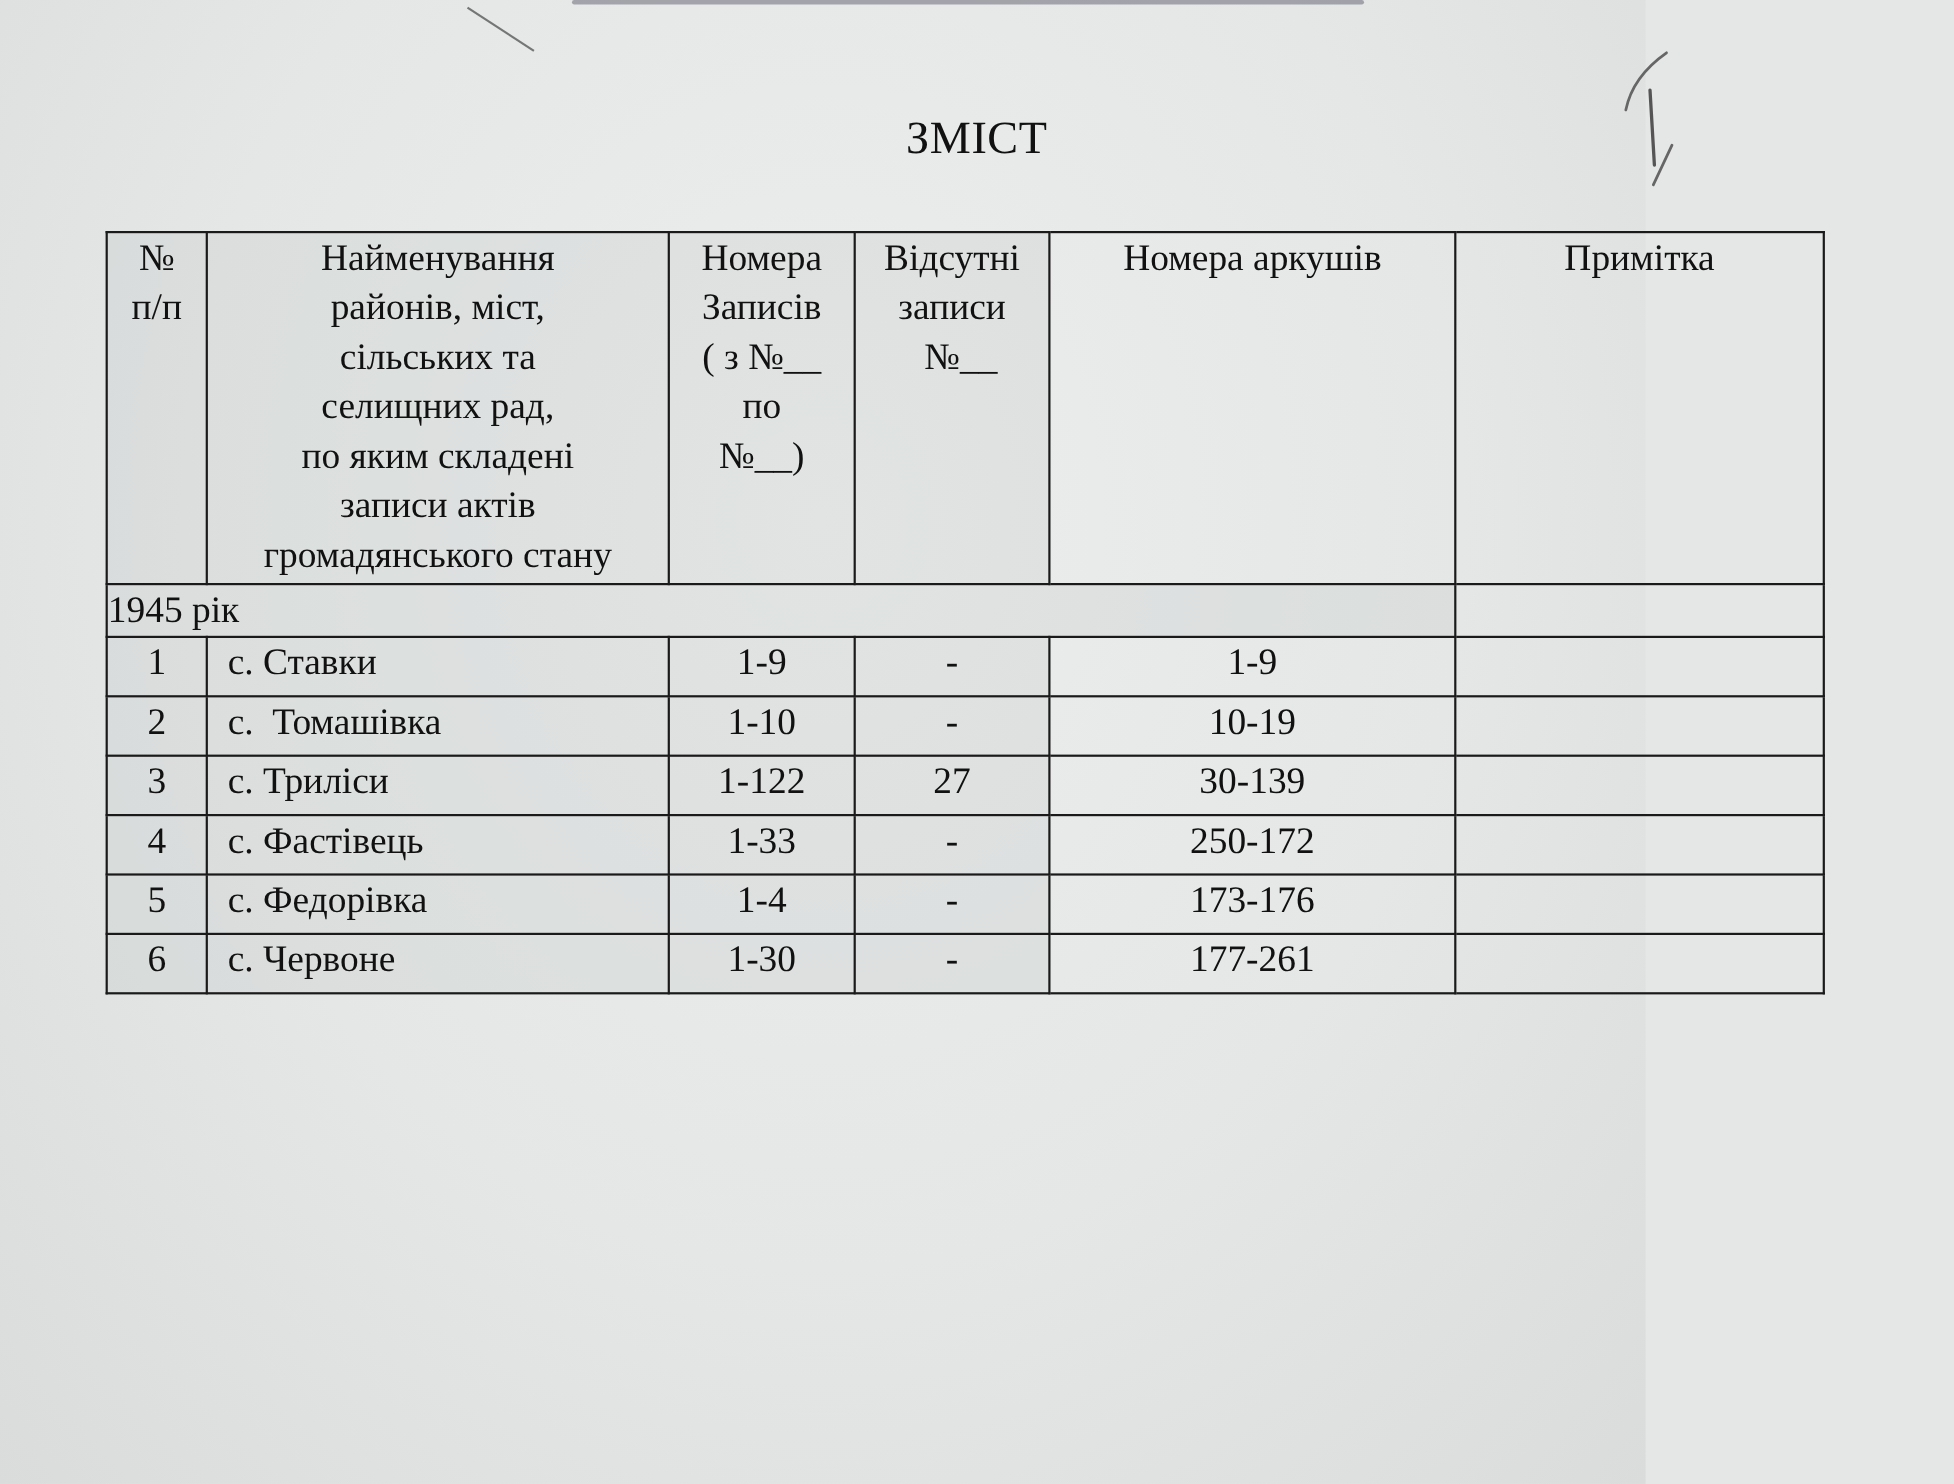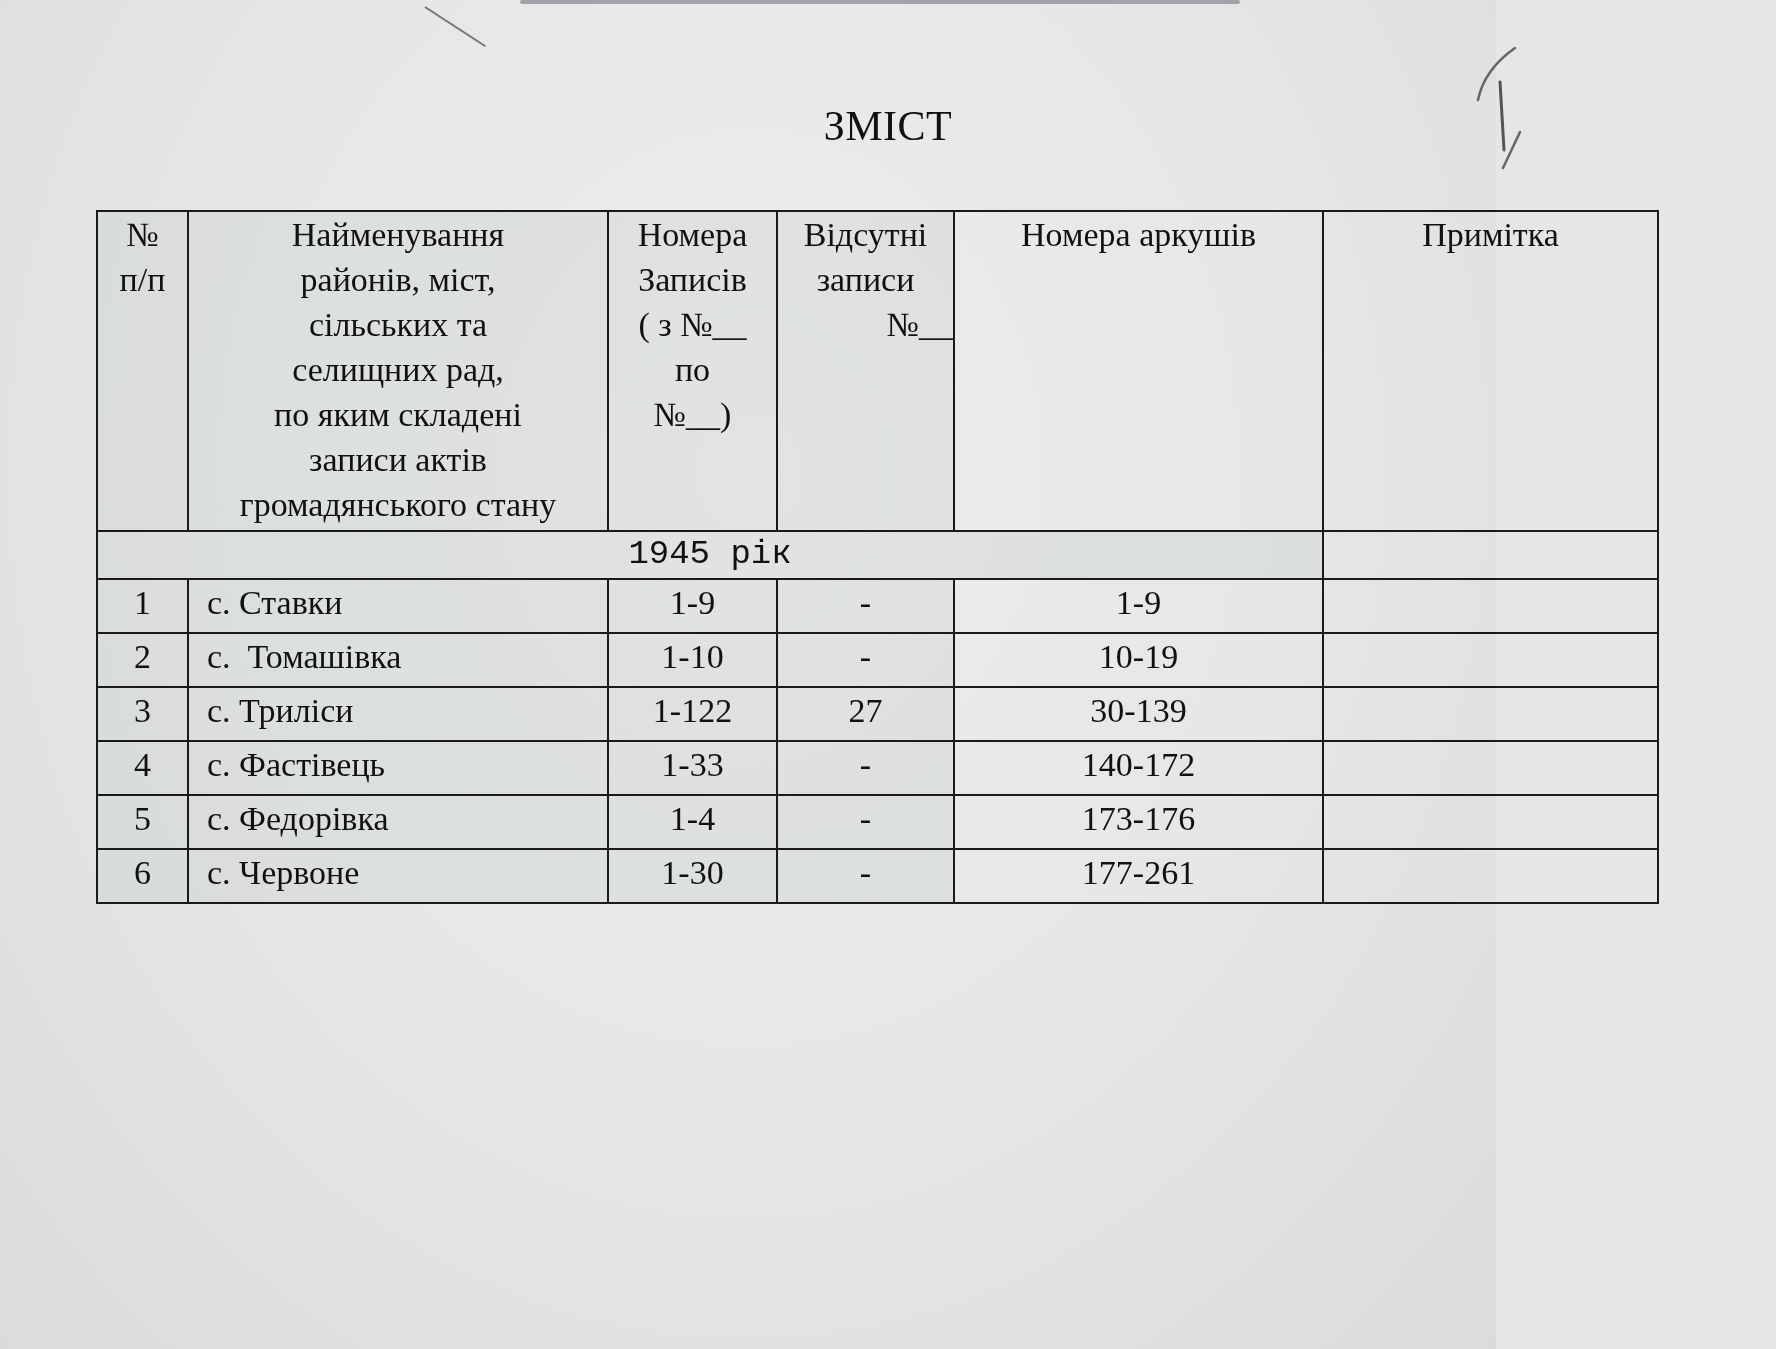--- a/index.html
+++ b/index.html
@@ -33,21 +33,21 @@
     border-collapse:collapse; table-layout:fixed;
     width:1561px;
     font-size:34px; line-height:45px;
   }
   table.toc td, table.toc th {
     border:2px solid #1a1a1a;
     padding:0; vertical-align:top; font-weight:normal;
   }
   th { text-align:center; }
   .hdr th { height:318px; padding-top:10px; }
-  .year td { height:46px; text-align:center; font-weight:bold; vertical-align:middle;font-family:Liberation Mono, monospace; }
+  .year td { height:46px; text-align:left; font-weight:bold; vertical-align:middle; }
   .row td { height:52px; vertical-align:middle; }
   .c-num { text-align:center; }
   .c-name { text-align:left; padding-left:18px !important; }
   .c-c { text-align:center;margin-top:16px; }
   .shade { background:rgba(180,185,185,0.18); }
 </style>
 </head>
 <body>
 
 <div class="page">
@@ -91,21 +91,21 @@
       <th class="shade">
         <div>Номера</div>
         <div>Записів</div>
         <div>( з №__</div>
         <div>по</div>
         <div>№__)</div>
       </th>
       <th class="shade">
         <div>Відсутні</div>
         <div>записи</div>
-        <div style="text-align:right;padding-left:16px">№__</div>
+        <div style="text-align:center;padding-left:16px">№__</div>
       </th>
       <th>
         <div>Номера аркушів</div>
       </th>
       <th>
         <div>Примітка</div>
       </th>
     </tr>
     <tr class="year">
       <td colspan="5" class="shade">1945 рік</td>
@@ -133,21 +133,21 @@
       <td class="c-c shade">1-122</td>
       <td class="c-c shade">27</td>
       <td class="c-c">30-139</td>
       <td></td>
     </tr>
     <tr class="row">
       <td class="c-num shade">4</td>
       <td class="c-name shade">с. Фастівець</td>
       <td class="c-c shade">1-33</td>
       <td class="c-c shade">-</td>
-      <td class="c-c">140-172</td>
+      <td class="c-c">250-172</td>
       <td></td>
     </tr>
     <tr class="row" style="height:46px">
       <td class="c-num shade" style="height:44px">5</td>
       <td class="c-name shade">с. Федорівка</td>
       <td class="c-c shade">1-4</td>
       <td class="c-c shade">-</td>
       <td class="c-c">173-176</td>
       <td></td>
     </tr>

